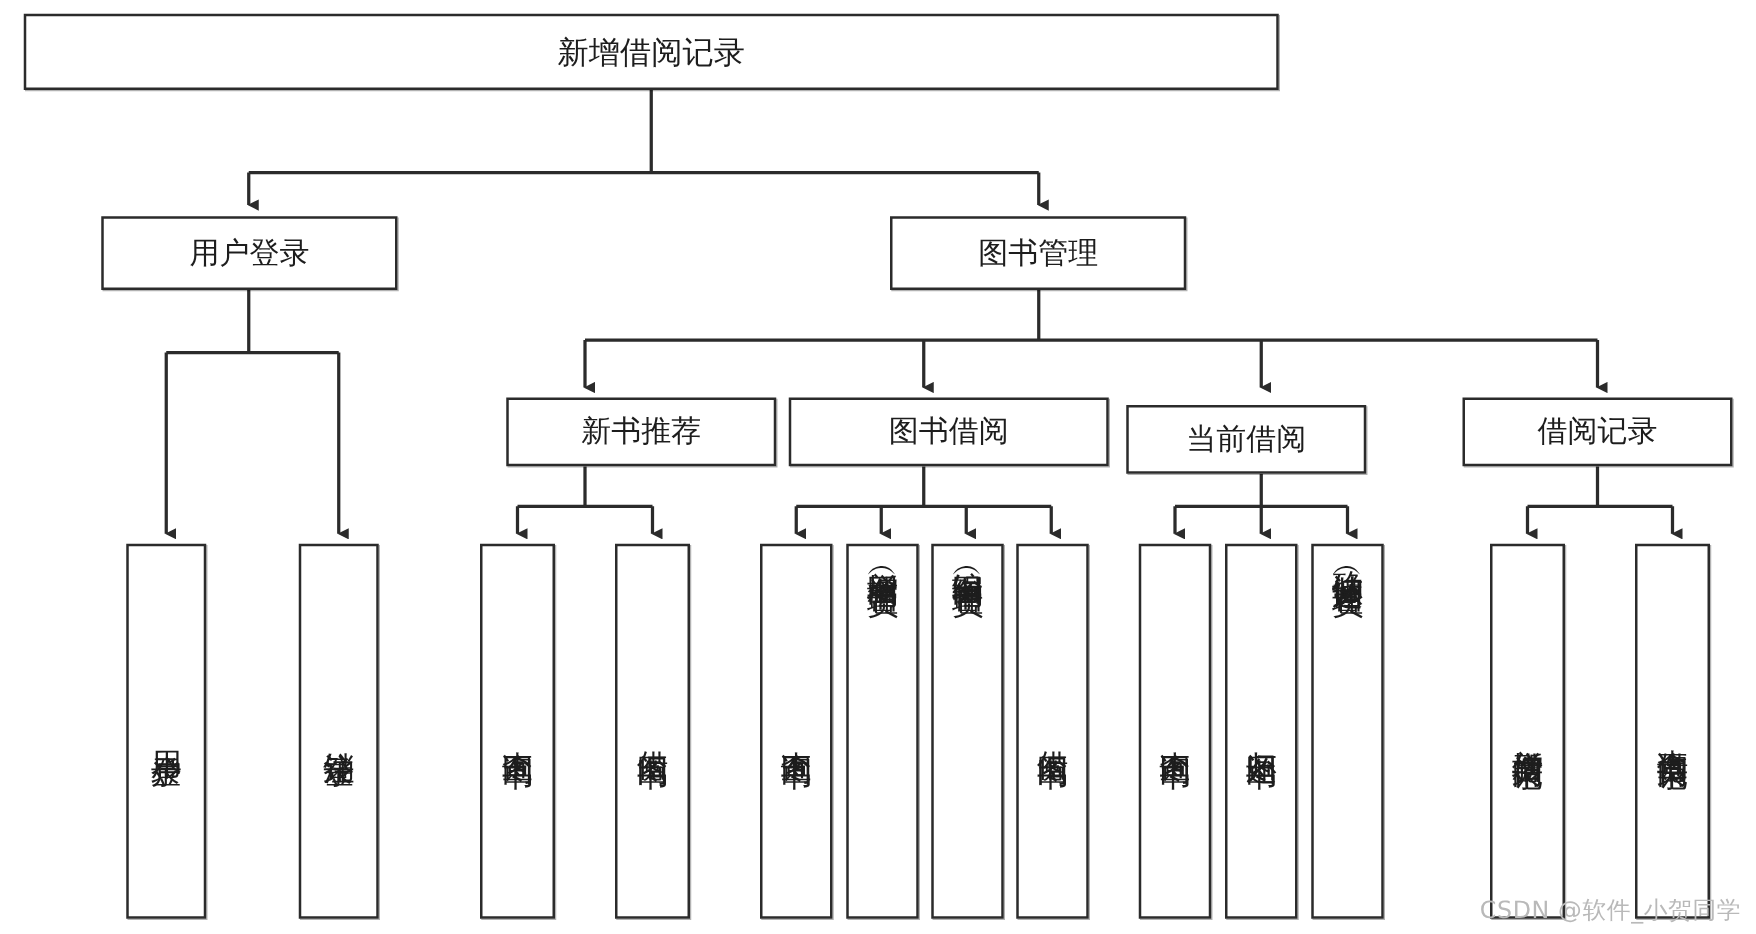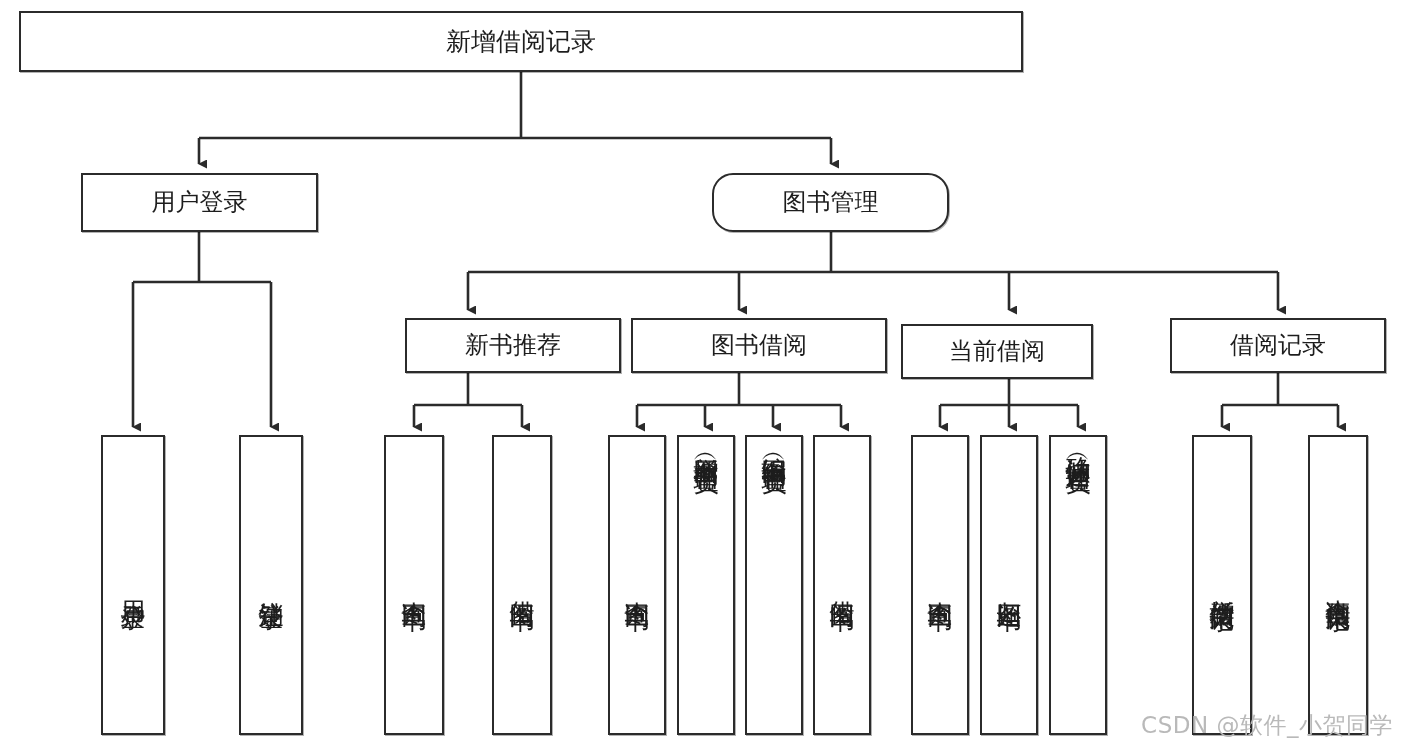--- a/index.html
+++ b/index.html
@@ -65,21 +65,21 @@
     white-space: nowrap;
     display: block;
   }
   .node.leaf.center-v {
     align-items: center;
   }
   #watermark {
     position: absolute;
     right: 12px;
     bottom: 6px;
-    font-size: 23px;
+    font-size: 19px;
     color: #b9b9b9;
     letter-spacing: 0.5px;
     z-index: 5;
     user-select: none;
     white-space: nowrap;
   }
 </style>
 </head>
 <body>
 
@@ -137,21 +137,21 @@
   </svg>
 
   <div class="node horiz root" style="left:19px; top:11px; width:1004px; height:61px;">
     <span class="node-label">新增借阅记录</span>
   </div>
 
   <div class="node horiz" style="left:81px; top:173px; width:237px; height:59px;">
     <span class="node-label">用户登录</span>
   </div>
 
-  <div class="node horiz" style="left:712px; top:173px; width:237px; height:59px;border-radius:21px;">
+  <div class="node horiz" style="left:712px; top:173px; width:237px; height:59px;">
     <span class="node-label">图书管理</span>
   </div>
 
   <div class="node horiz" style="left:361px; top:318px; width:216px; height:55px;margin-left:44px;">
     <span class="node-label">新书推荐</span>
   </div>
 
   <div class="node horiz" style="left:631px; top:318px; width:256px; height:55px;">
     <span class="node-label">图书借阅</span>
   </div>

